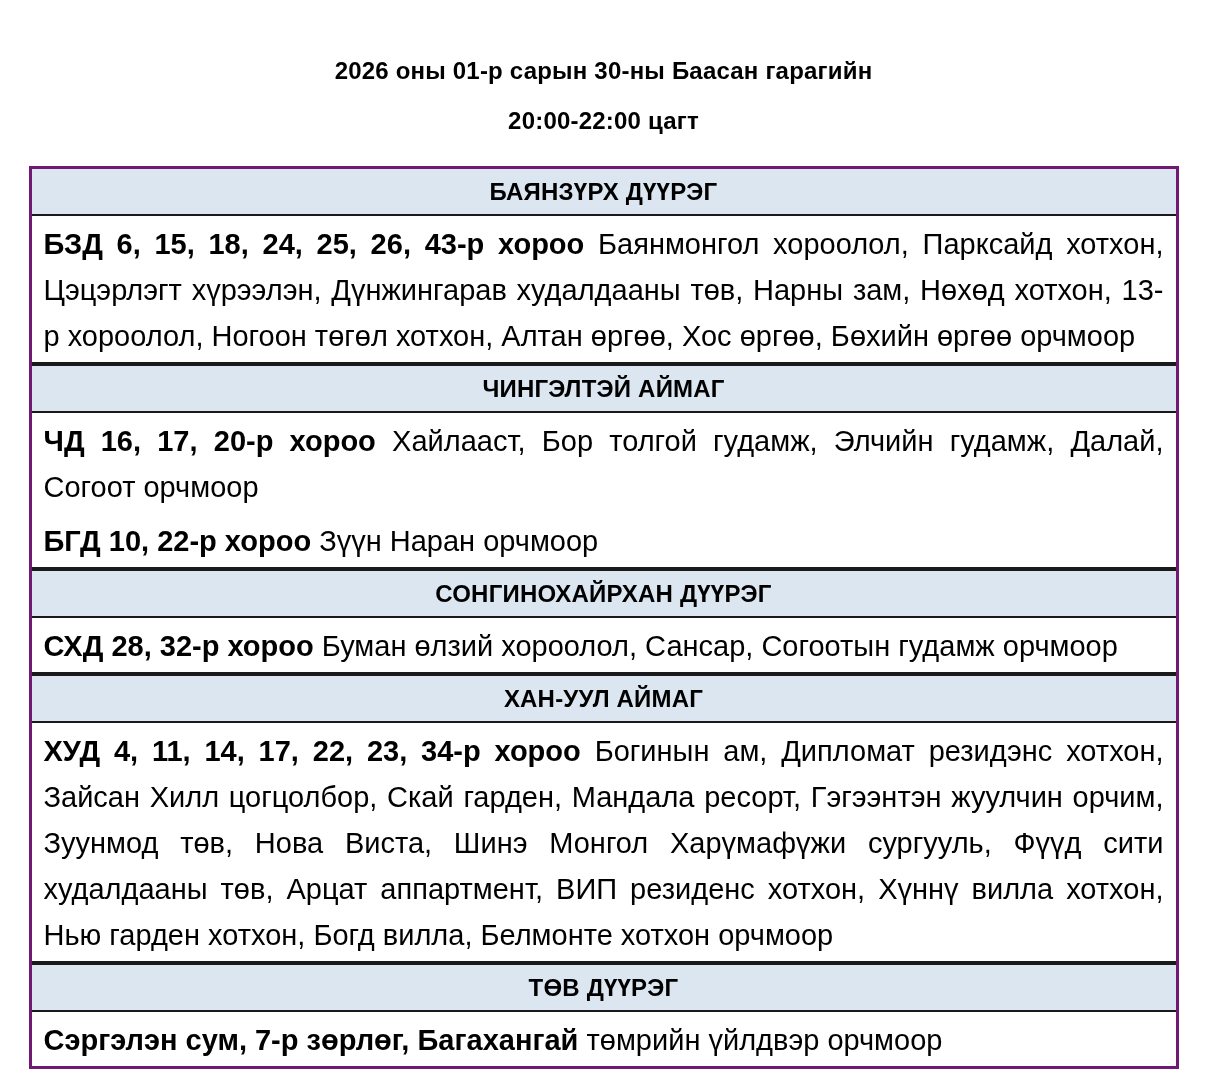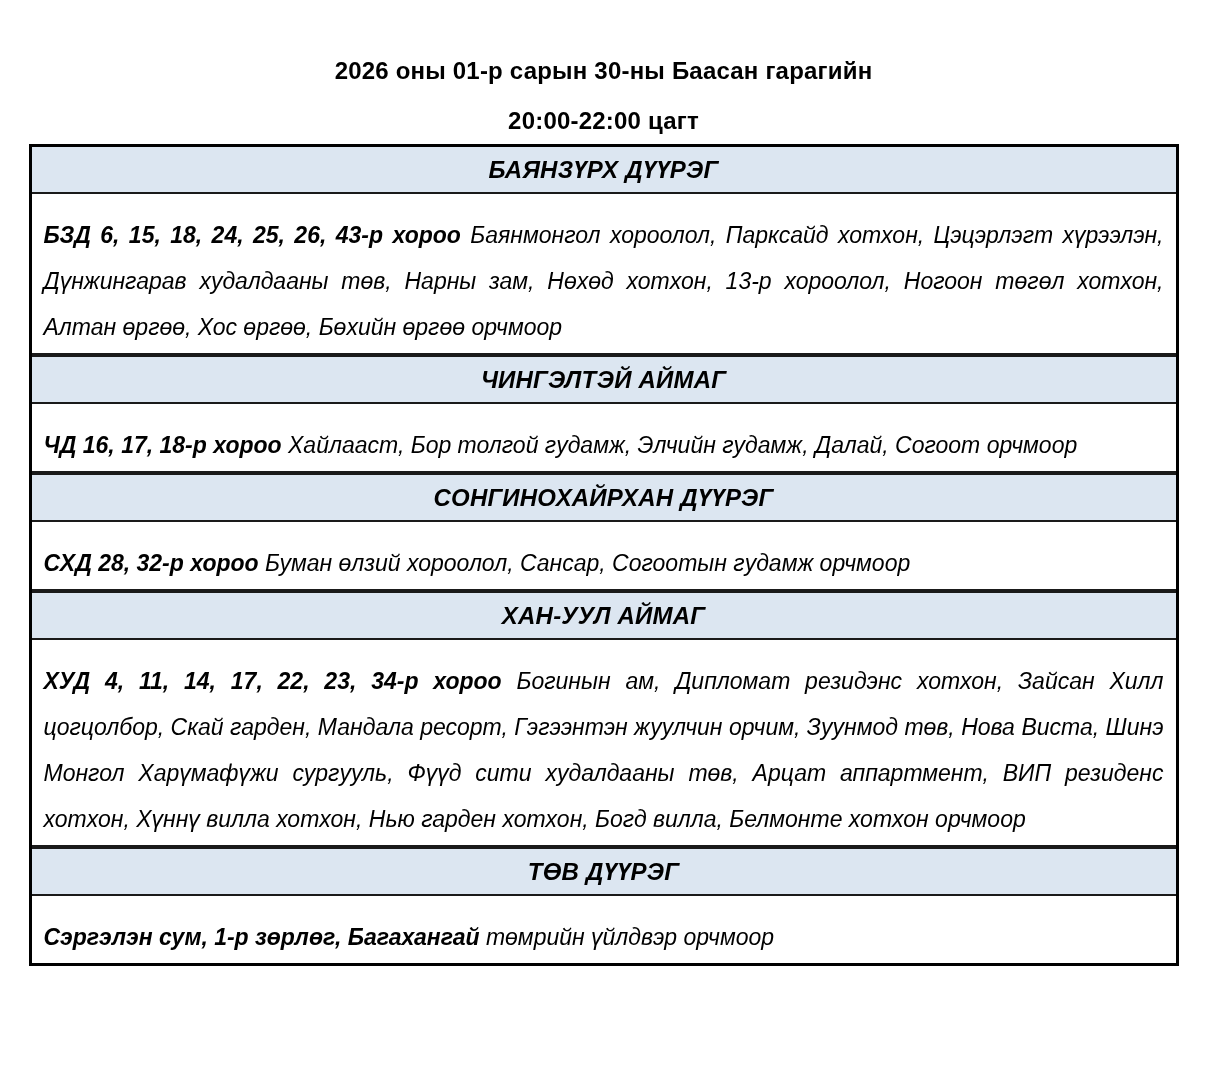--- a/index.html
+++ b/index.html
@@ -23,45 +23,44 @@
   .title-line {
     font-size: 24px;
     font-weight: bold;
     line-height: 26px;
     letter-spacing: 0.2px;
   }
   .title-line + .title-line {
     margin-top: 24px;
   }
   .outage-table {
-    margin: 10px auto 0 auto;
+    margin: 32px auto 0 auto;
     width: 1150px;
-    border: 3px solid #000000;
+    border: 3px solid #701a75;
     box-sizing: border-box;
-    font-style: italic;
   }
   .sec-header {
     background: #dce6f1;
     border-top: 4px solid #1a1a1a;
     border-bottom: 2px solid #1a1a1a;
     text-align: center;
     font-weight: bold;
     font-size: 24px;
     padding: 9px 6px 8px 6px;
     letter-spacing: 0.2px;
   }
   .section:first-child .sec-header {
     border-top: none;
   }
   .sec-body {
     background: #ffffff;
-    font-size: 23px;
+    font-size: 29px;
     line-height: 46px;
     text-align: justify;
-    padding: 18px 12px 3px 12px;
+    padding: 5px 12px 3px 12px;
   }
   .sec-body .lead {
     font-weight: bold;
   }
 </style>
 </head>
 <body>
 
 <div class="page">
 
@@ -76,26 +75,30 @@
       <div class="sec-header">БАЯНЗҮРХ ДҮҮРЭГ</div>
       <div class="sec-body">
         <span class="lead">БЗД 6, 15, 18, 24, 25, 26, 43-р хороо</span>
         <span class="rest">Баянмонгол хороолол, Парксайд хотхон, Цэцэрлэгт хүрээлэн, Дүнжингарав худалдааны төв, Нарны зам, Нөхөд хотхон, 13-р хороолол, Ногоон төгөл хотхон, Алтан өргөө, Хос өргөө, Бөхийн өргөө орчмоор</span>
       </div>
     </div>
 
     <div class="section">
       <div class="sec-header">ЧИНГЭЛТЭЙ АЙМАГ</div>
       <div class="sec-body">
-        <span class="lead">ЧД 16, 17, 18-р хороо</span>
+        <span class="lead">ЧД 16, 17, 20-р хороо</span>
         <span class="rest">Хайлааст, Бор толгой гудамж, Элчийн гудамж, Далай, Согоот орчмоор</span>
       </div>
     </div>
 
     <div class="section">
+      <div class="sec-body">
+        <span class="lead">БГД 10, 22-р хороо</span>
+        <span class="rest">Зүүн Наран орчмоор</span>
+      </div>
     </div>
 
     <div class="section">
       <div class="sec-header">СОНГИНОХАЙРХАН ДҮҮРЭГ</div>
       <div class="sec-body">
         <span class="lead">СХД 28, 32-р хороо</span>
         <span class="rest">Буман өлзий хороолол, Сансар, Согоотын гудамж орчмоор</span>
       </div>
     </div>
 
@@ -103,20 +106,20 @@
       <div class="sec-header">ХАН-УУЛ АЙМАГ</div>
       <div class="sec-body">
         <span class="lead">ХУД 4, 11, 14, 17, 22, 23, 34-р хороо</span>
         <span class="rest">Богинын ам, Дипломат резидэнс хотхон, Зайсан Хилл цогцолбор, Скай гарден, Мандала ресорт, Гэгээнтэн жуулчин орчим, Зуунмод төв, Нова Виста, Шинэ Монгол Харүмафүжи сургууль, Фүүд сити худалдааны төв, Арцат аппартмент, ВИП резиденс хотхон, Хүннү вилла хотхон, Нью гарден хотхон, Богд вилла, Белмонте хотхон орчмоор</span>
       </div>
     </div>
 
     <div class="section">
       <div class="sec-header">ТӨВ ДҮҮРЭГ</div>
       <div class="sec-body">
-        <span class="lead">Сэргэлэн сум, 1-р зөрлөг, Багахангай</span>
+        <span class="lead">Сэргэлэн сум, 7-р зөрлөг, Багахангай</span>
         <span class="rest">төмрийн үйлдвэр орчмоор</span>
       </div>
     </div>
 
   </div>
 
 </div>
 
 </body></html>

